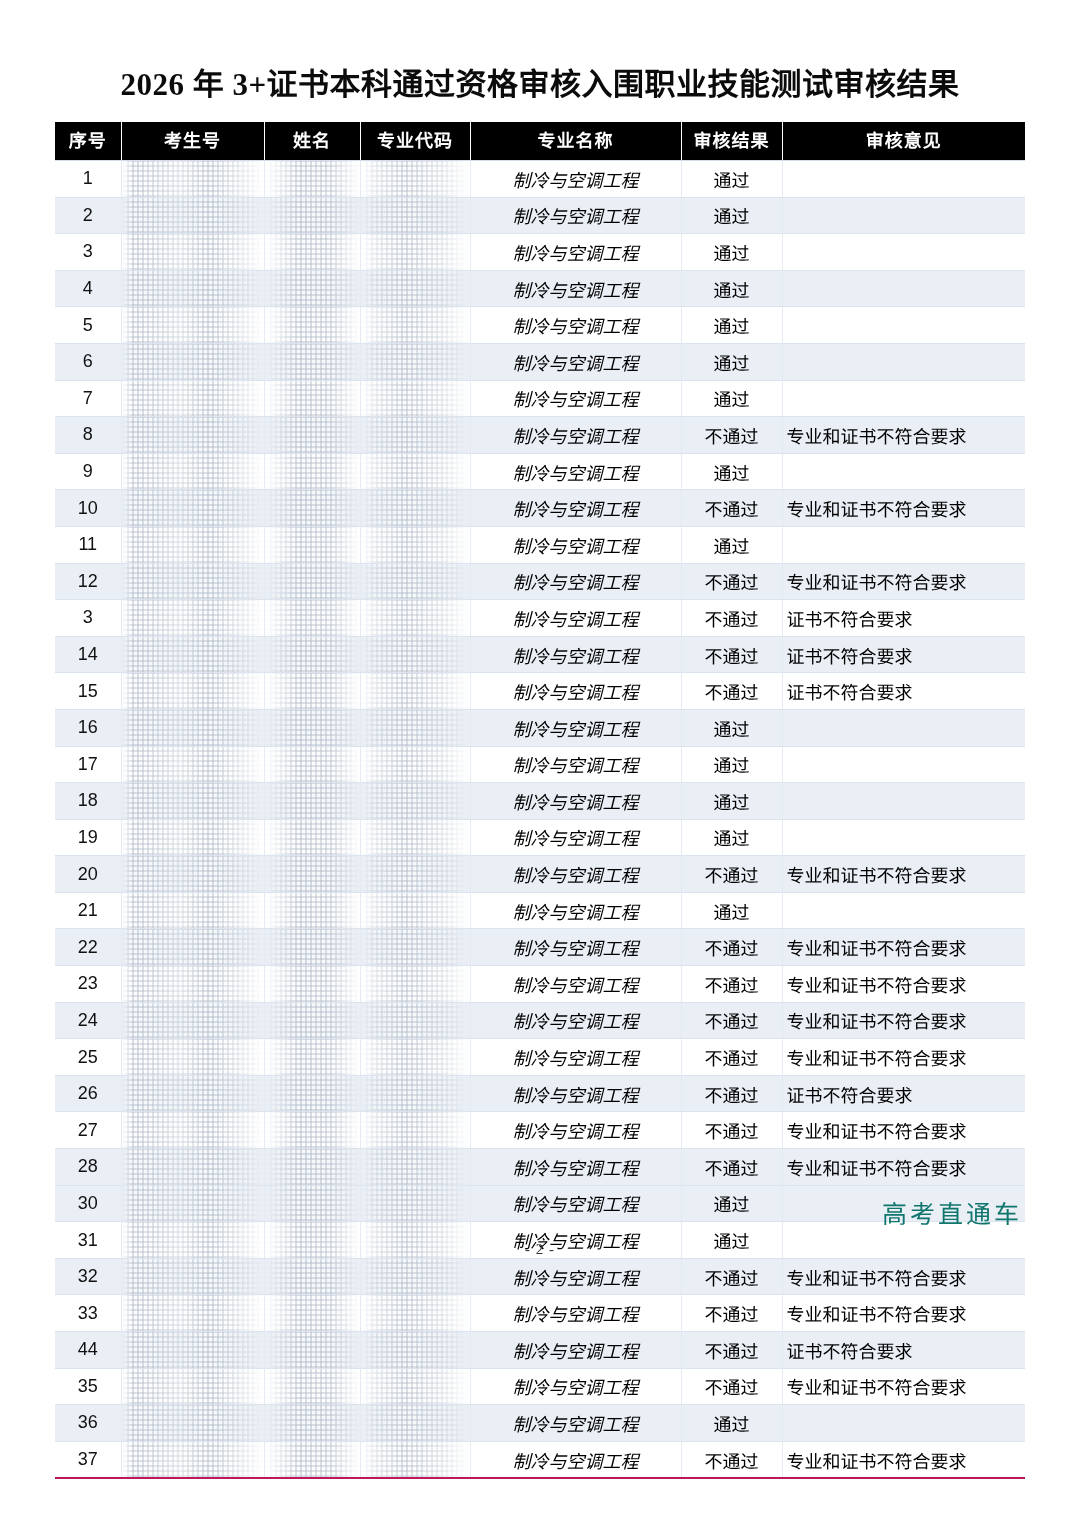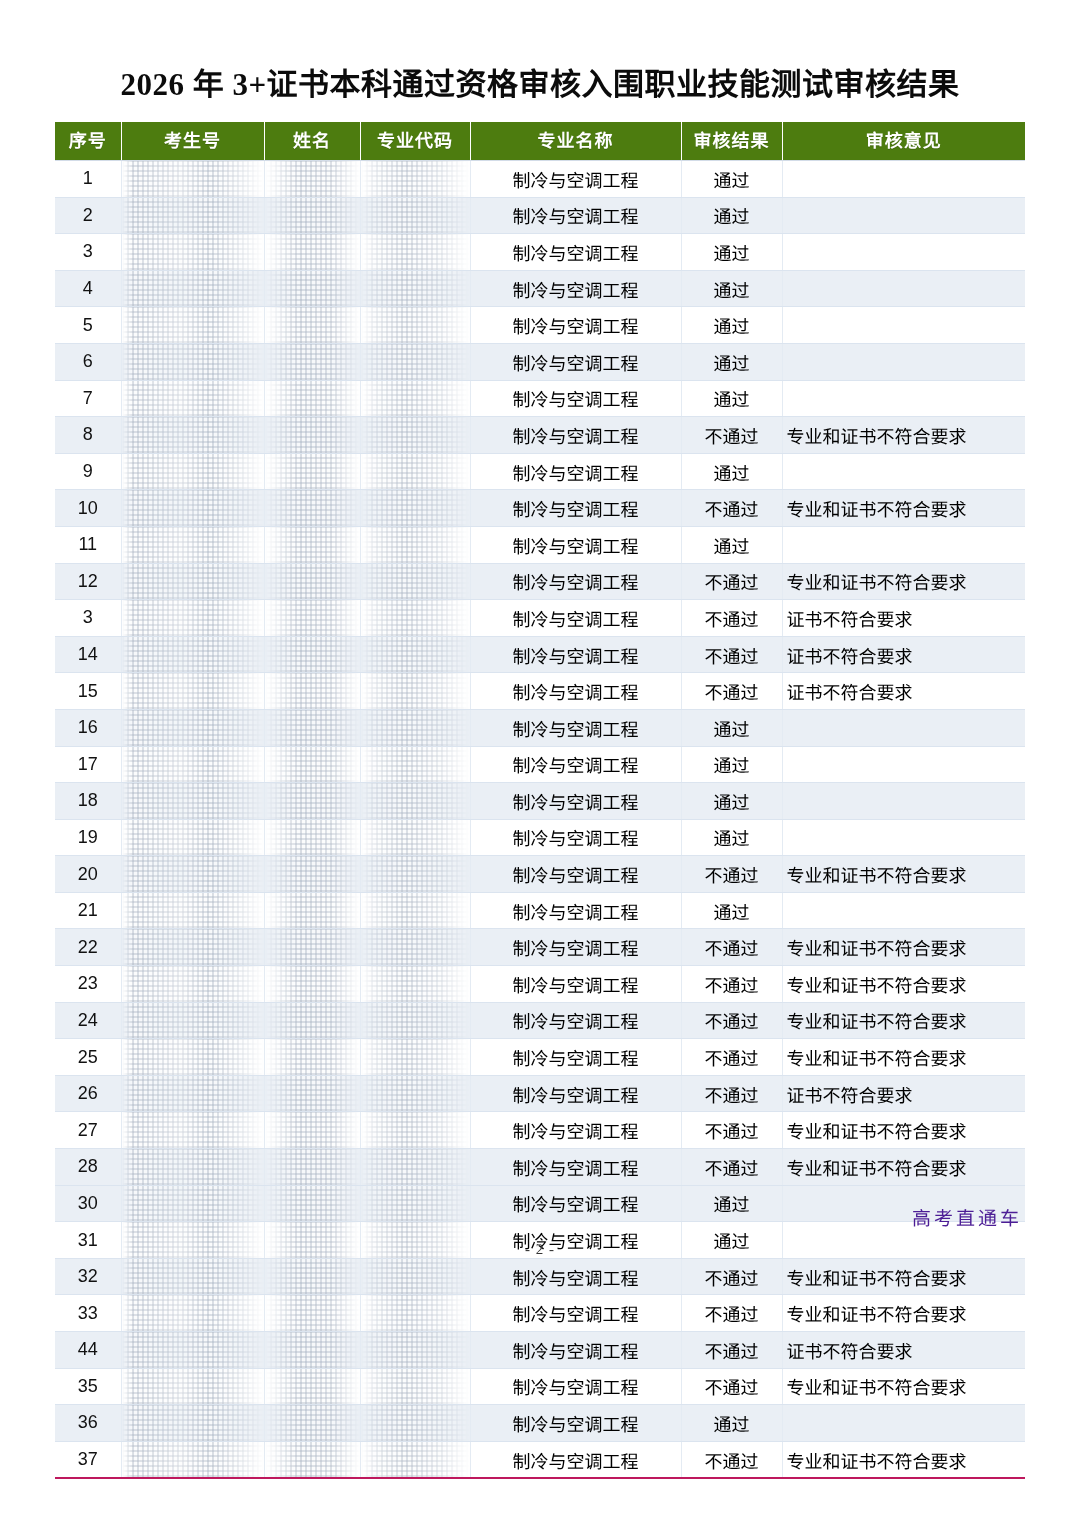--- a/index.html
+++ b/index.html
@@ -57,21 +57,21 @@
 
   table.audit col.c-seq    { width: 66px;  }
   table.audit col.c-exam   { width: 143px; }
   table.audit col.c-name   { width: 96px;  }
   table.audit col.c-major  { width: 110px; }
   table.audit col.c-mname  { width: 211px; }
   table.audit col.c-result { width: 101px; }
   table.audit col.c-op     { width: 243px; }
 
   table.audit thead th {
-    background: #4d7c0f;
+    background: #000000;
     color: #ffffff;
     font-weight: 700;
     font-size: 18px;
     height: 38px;
     line-height: 38px;
     padding: 0 2px;
     text-align: center;
     border-right: 1px solid #ffffff;
     border-bottom: 1px solid #d3dce8;
     white-space: nowrap;
@@ -92,21 +92,21 @@
     overflow: hidden;
     font-family: "Liberation Sans", "DejaVu Sans", sans-serif;
   }
   table.audit tbody td:last-child { border-right: none; }
   table.audit tbody tr:last-child td { border-bottom: 2px solid #be185d; }
 
   table.audit tbody tr.odd  td { background: #ffffff; }
   table.audit tbody tr.even td { background: #eaeff5; }
 
   td.seq      { text-align: center; color: #111; font-size: 18px; }
-  td.mname    { text-align: center; }
+  td.mname    { text-align: center; font-style: italic; }
   td.result   { text-align: center; }
   td.opinion  { text-align: left; padding-left: 14px; }
 
   
   td.redacted {
     position: relative;
     padding: 0;
   }
   .mosaic {
     position: absolute;
@@ -149,22 +149,22 @@
     mask-image: linear-gradient(90deg,
       rgba(0,0,0,0) 0%, rgba(0,0,0,0.45) 12%, rgba(0,0,0,0.92) 40%,
       rgba(0,0,0,0.55) 72%, rgba(0,0,0,0.10) 94%, rgba(0,0,0,0) 100%);
   }
 
   
   .watermark {
     position: absolute;
     right: 58px;
     bottom: 42px;
-    font-size: 19px;
-    color: #4c1d95;
+    font-size: 25px;
+    color: #0f766e;
     letter-spacing: 3px;
     font-family: "Liberation Sans", "DejaVu Sans", sans-serif;
     user-select: none;
   }
   .page-number {
     position: absolute;
     left: 0;
     bottom: 14px;
     width: 1080px;
     text-align: center;

